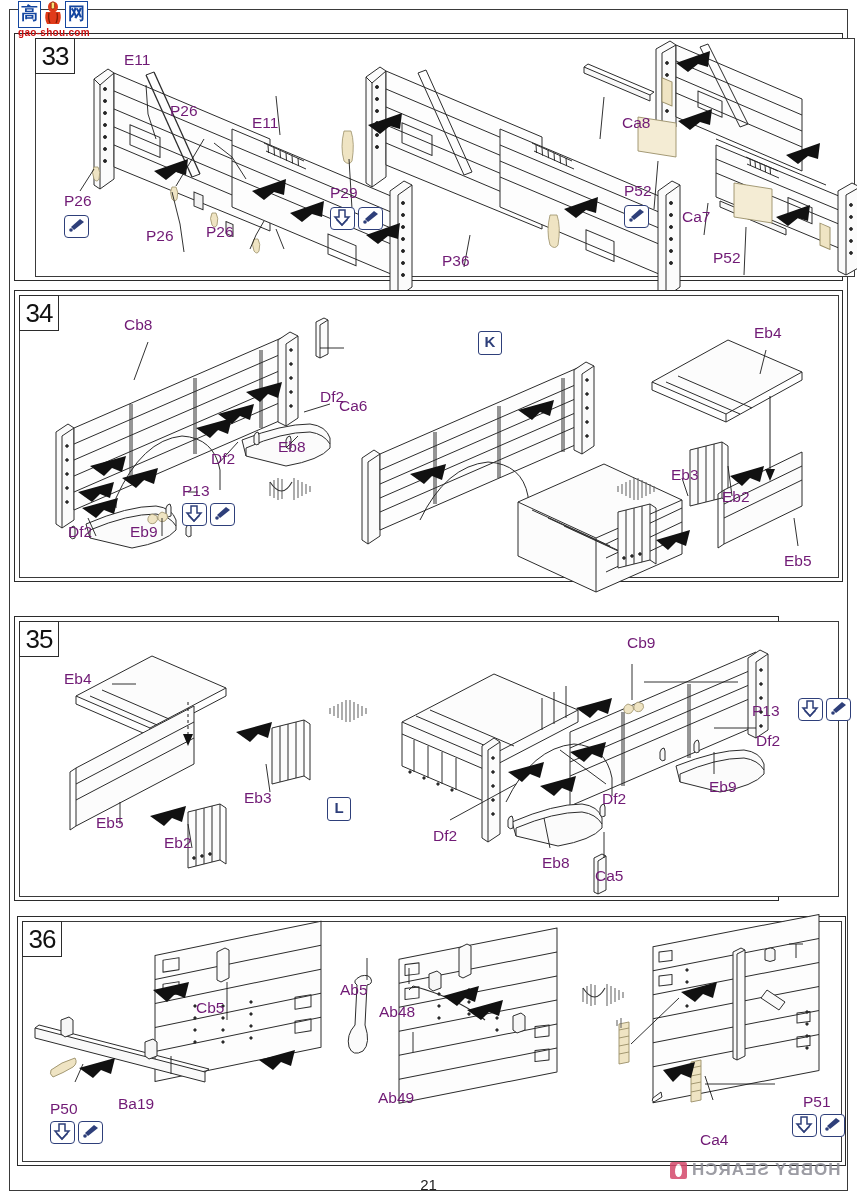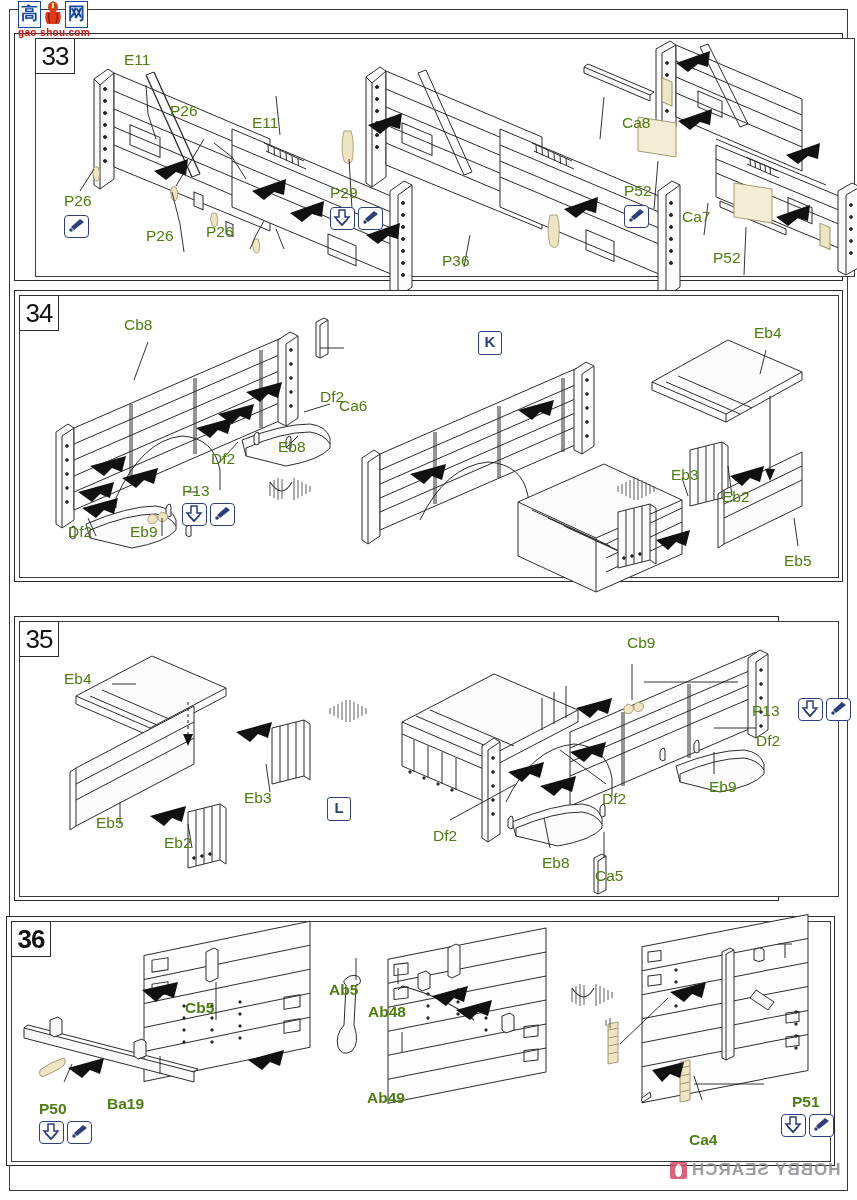--- a/index.html
+++ b/index.html
@@ -36,21 +36,21 @@
   .step-num{
     position:absolute;left:-1px;top:-1px;background:#fff;
     border:1.4px solid #2b2b2b;box-sizing:border-box;
     font-size:26px;line-height:34px;text-align:center;
     width:40px;height:36px;font-family:"Liberation Sans",sans-serif;
     color:#111;letter-spacing:-1px;
   }
 
   
   .lbl{
-    position:absolute;font-size:15.5px;color:#4d7c0f;white-space:nowrap;
+    position:absolute;font-size:15.5px;color:#701a75;white-space:nowrap;
     font-family:"Liberation Sans",sans-serif;letter-spacing:0px;
   }
 
   
   .badge-row{position:absolute;display:flex;gap:3px;}
   .badge{
     width:25px;height:23px;border:1.6px solid #2e3f7a;border-radius:4px;
     background:#fff;position:relative;box-sizing:border-box;
   }
   .badge svg{position:absolute;left:0;top:0;}
@@ -735,21 +735,21 @@
           <svg width="22" height="20" viewBox="0 0 22 20">
             <path d="M15 3 L19 6 L9 14 L6 11 Z" fill="#2e3f7a"></path>
             <circle cx="6" cy="14" r="1.8" fill="#2e3f7a"></circle>
           </svg>
         </div>
       </div>
 
     </div>
   </div>
 
-  <div class="group" style="left:6px;top:916px;width:829px;height:250px;font-weight:bold;">
+  <div class="group" style="left:17px;top:916px;width:829px;height:250px;">
     <div class="panel" style="left:4px;top:4px;width:820px;height:241px;">
 
       <div class="step-num">36</div>
 
       <div class="draw">
         <svg width="820" height="241" viewBox="0 0 820 241">
           <g stroke="#2c2c2c" fill="none" stroke-width="1" stroke-linejoin="round">
 
             <g transform="translate(40,28)">
 
@@ -957,14 +957,15 @@
       </div>
 
     </div>
   </div>
 
   <div class="hobby">
     <div class="hobby-mark"></div>
     <div class="hobby-text">HOBBY SEARCH</div>
   </div>
 
+  <div class="pageno">21</div>
 
 </div>
 
 </body></html>

